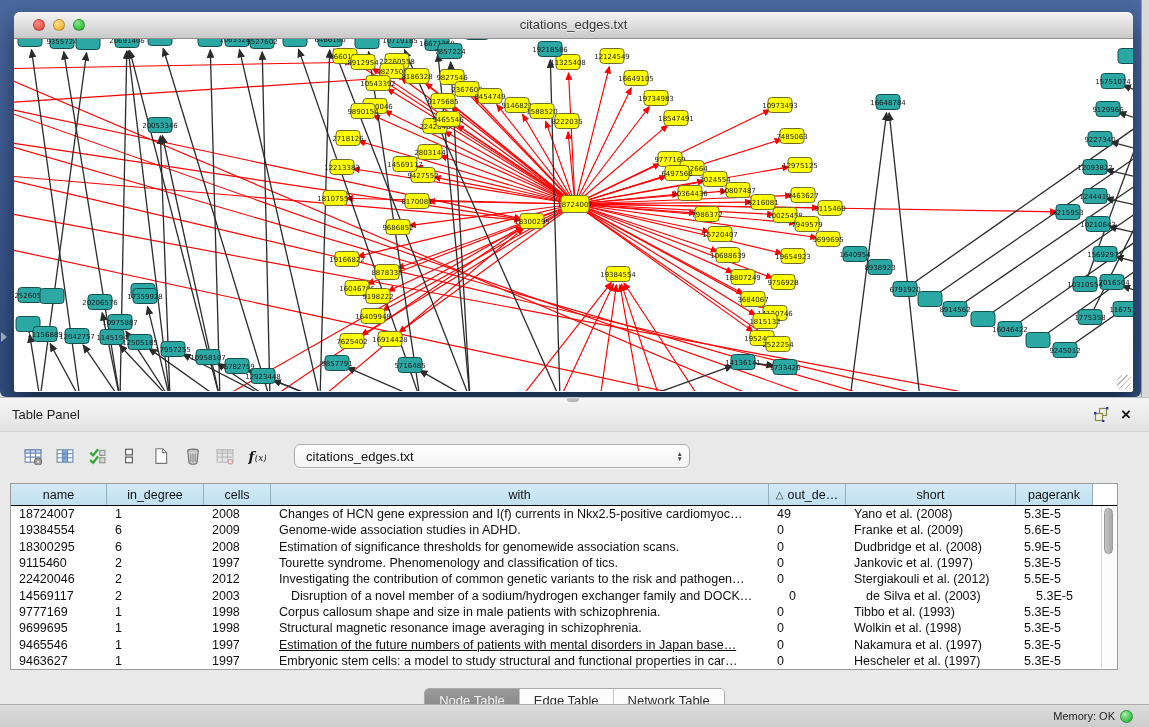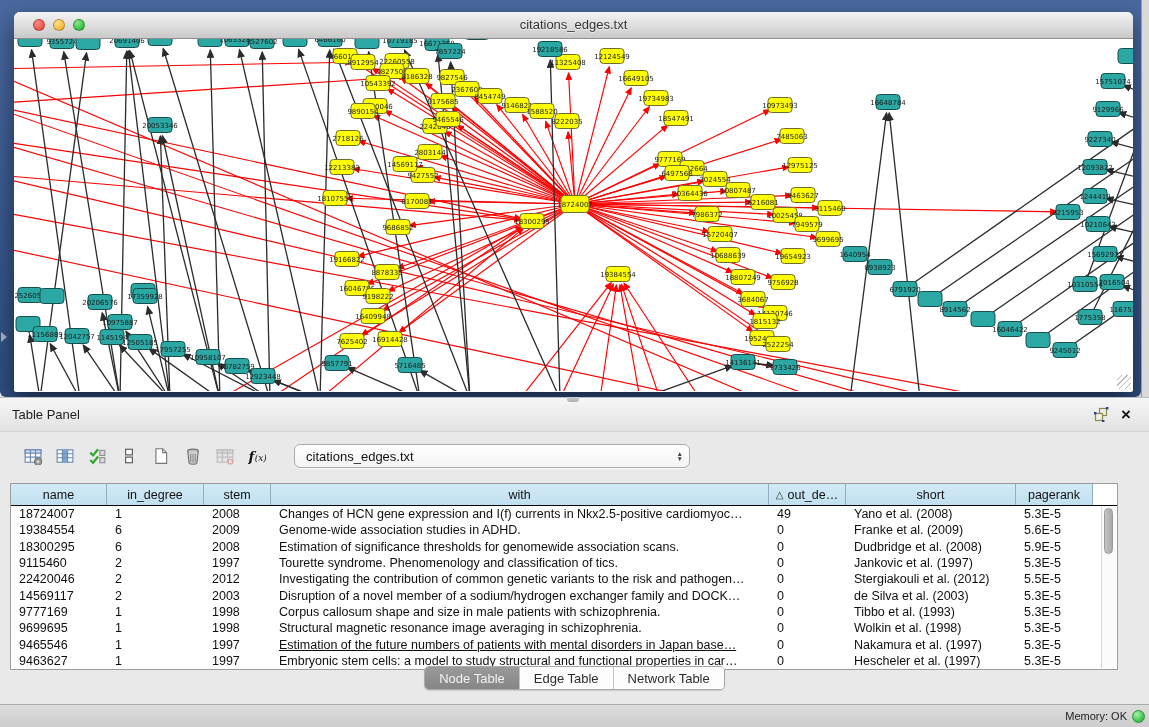--- a/index.html
+++ b/index.html
@@ -53,29 +53,29 @@
   .th{background:linear-gradient(#D3EAF6,#C0E0F0);border-right:1px solid #93AEBE;box-sizing:border-box;
       font-size:12.5px;color:#111;display:flex;align-items:center;justify-content:center;overflow:hidden;white-space:nowrap;}
   .th .sortglyph{font-size:10px;margin-right:4px;color:#333;}
   .tbody{position:relative;}
   .tr{display:flex;height:16.3px;align-items:center;}
   .td{font-size:12.5px;color:#0F0F0F;padding-left:8px;box-sizing:border-box;white-space:nowrap;overflow:hidden;}
   .vscroll{position:absolute;right:1px;top:22px;bottom:1px;width:14px;background:#FBFBFB;border-left:1px solid #D8D8D8;}
   .vthumb{position:absolute;left:2px;top:2px;width:9px;height:46px;border-radius:5px;
           background:linear-gradient(90deg,#C4C4C4,#A9A9A9);border:1px solid #9A9A9A;box-sizing:border-box;}
 
-  .tabstrip{position:absolute;left:0;top:269px;width:1149px;height:28px;display:flex;justify-content:center;}
+  .tabstrip{position:absolute;left:0;top:291px;width:1149px;height:28px;display:flex;justify-content:center;}
   .segctl{display:inline-flex;height:22px;border:1px solid #A9A9A9;border-radius:5px;overflow:hidden;
           background:#FDFDFD;box-shadow:0 1px 1px rgba(0,0,0,.12);}
   .seg{border:none;background:#FDFDFD;color:#2B2B2B;font-size:13px;padding:0 14px;border-right:1px solid #C4C4C4;font-family:"Liberation Sans",sans-serif;}
   .seg:last-child{border-right:none;}
   .seg.selected{background:linear-gradient(#9A9A9A,#868686);color:#F2F2F2;}
 
   .statusbar{position:absolute;left:0;bottom:0;width:1149px;height:23px;background:linear-gradient(#DCDCDC,#CDCDCD);
-             border-top:1px solid #ABABAB;display:flex;align-items:center;justify-content:flex-end;padding-right:4px;box-sizing:border-box;}
+             border-top:1px solid #ABABAB;display:flex;align-items:center;justify-content:flex-end;padding-right:16px;box-sizing:border-box;}
   .statusbar .mem{font-size:11px;color:#222;margin-right:5px;}
   .memdot{width:13px;height:13px;border-radius:50%;border:1px solid #2B913B;box-sizing:border-box;
           background:radial-gradient(circle at 35% 30%,#A8F0A8,#3FC34F 65%,#2AA63A);}
 </style>
 </head>
 <body>
 
 <div class="desktop">
   <div class="edge-marker"></div>
 
@@ -824,21 +824,21 @@
 
   <div class="tablebox">
     <div class="thead">
         <div class="th" style="width: 96px;">
           <span>name</span>
         </div>
         <div class="th" style="width: 97px;">
           <span>in_degree</span>
         </div>
         <div class="th" style="width: 67px;">
-          <span>stem</span>
+          <span>cells</span>
         </div>
         <div class="th" style="width: 498px;">
           <span>with</span>
         </div>
         <div class="th" style="width: 77px;">
           <span class="sortglyph">△</span>
           <span>out_de…</span>
         </div>
         <div class="th" style="width: 170px;">
           <span>short</span>
@@ -890,21 +890,21 @@
           <div class="td" style="width: 67px;">2012</div>
           <div class="td" style="width: 498px;">Investigating the contribution of common genetic variants to the risk and pathogen…</div>
           <div class="td" style="width: 77px;">0</div>
           <div class="td" style="width: 170px;">Stergiakouli et al. (2012)</div>
           <div class="td" style="width: 77px;">5.5E-5</div>
         </div>
         <div class="tr">
           <div class="td" style="width: 96px;">14569117</div>
           <div class="td" style="width: 97px;">2</div>
           <div class="td" style="width: 67px;">2003</div>
-          <div class="td" style="width: 498px;">Disruption of a novel member of a sodium/hydrogen exchanger family and DOCK…</div>
+          <div class="td" style="width: 498px; margin-left: 12px;">Disruption of a novel member of a sodium/hydrogen exchanger family and DOCK…</div>
           <div class="td" style="width: 77px;">0</div>
           <div class="td" style="width: 170px;">de Silva et al. (2003)</div>
           <div class="td" style="width: 77px;">5.3E-5</div>
         </div>
         <div class="tr">
           <div class="td" style="width: 96px;">9777169</div>
           <div class="td" style="width: 97px;">1</div>
           <div class="td" style="width: 67px;">1998</div>
           <div class="td" style="width: 498px;">Corpus callosum shape and size in male patients with schizophrenia.</div>
           <div class="td" style="width: 77px;">0</div>

